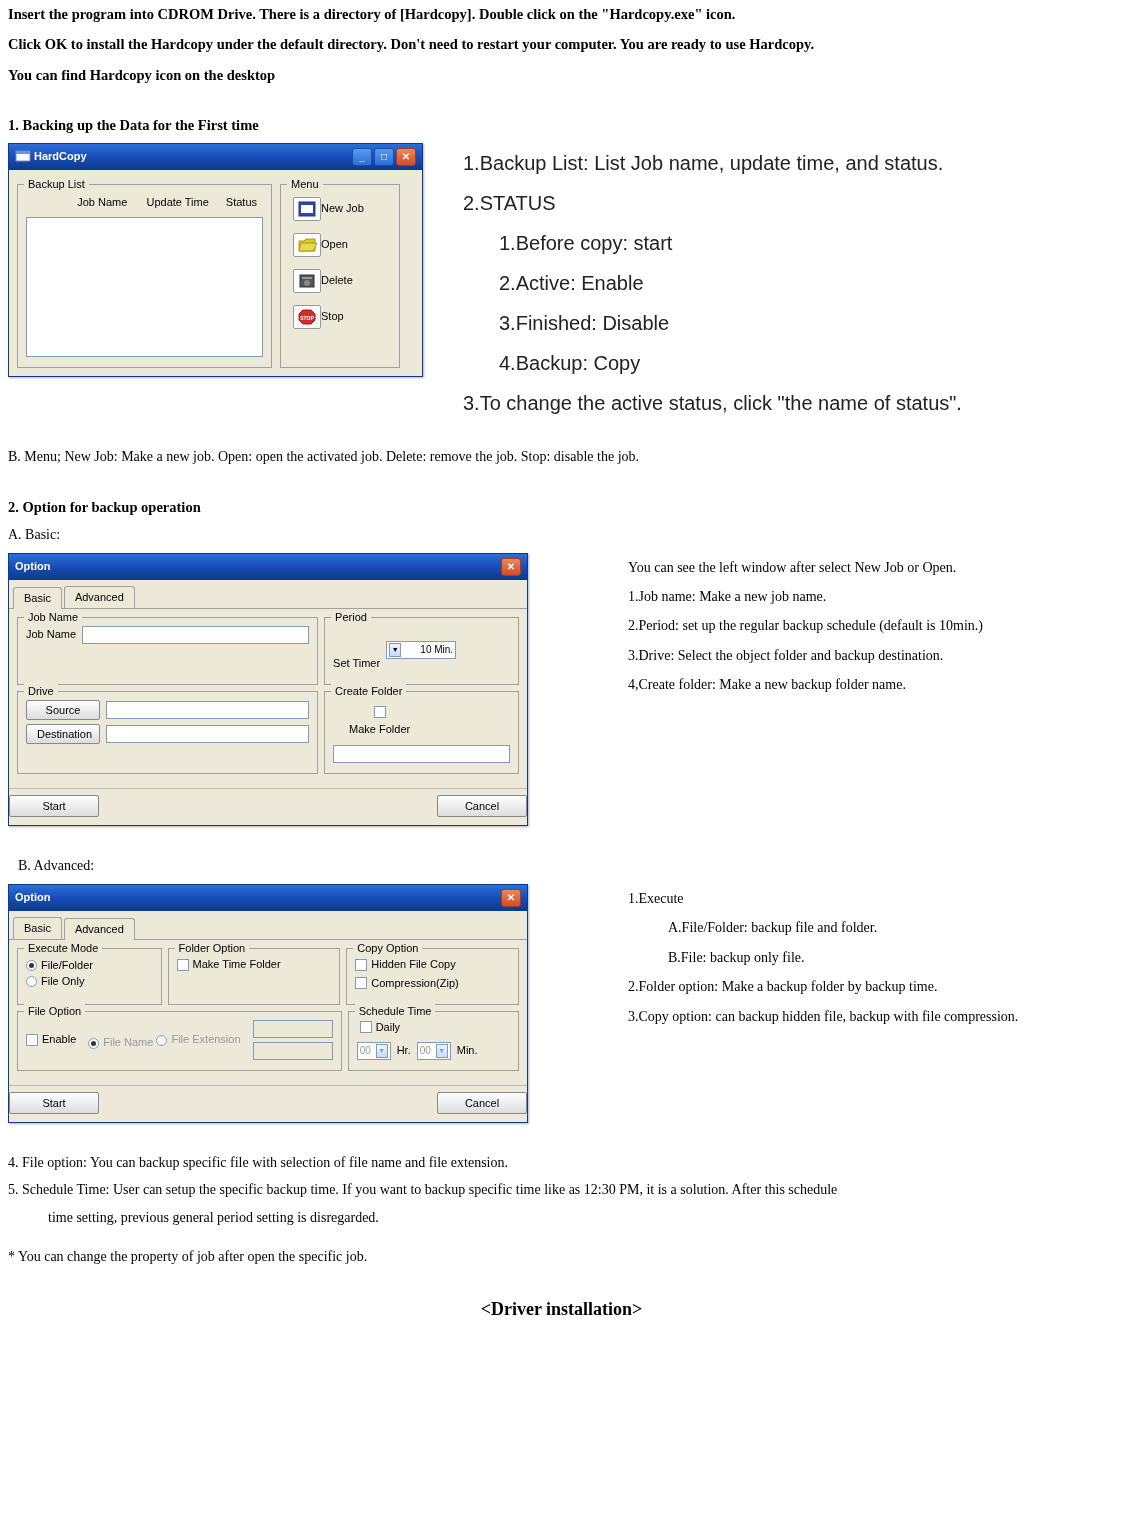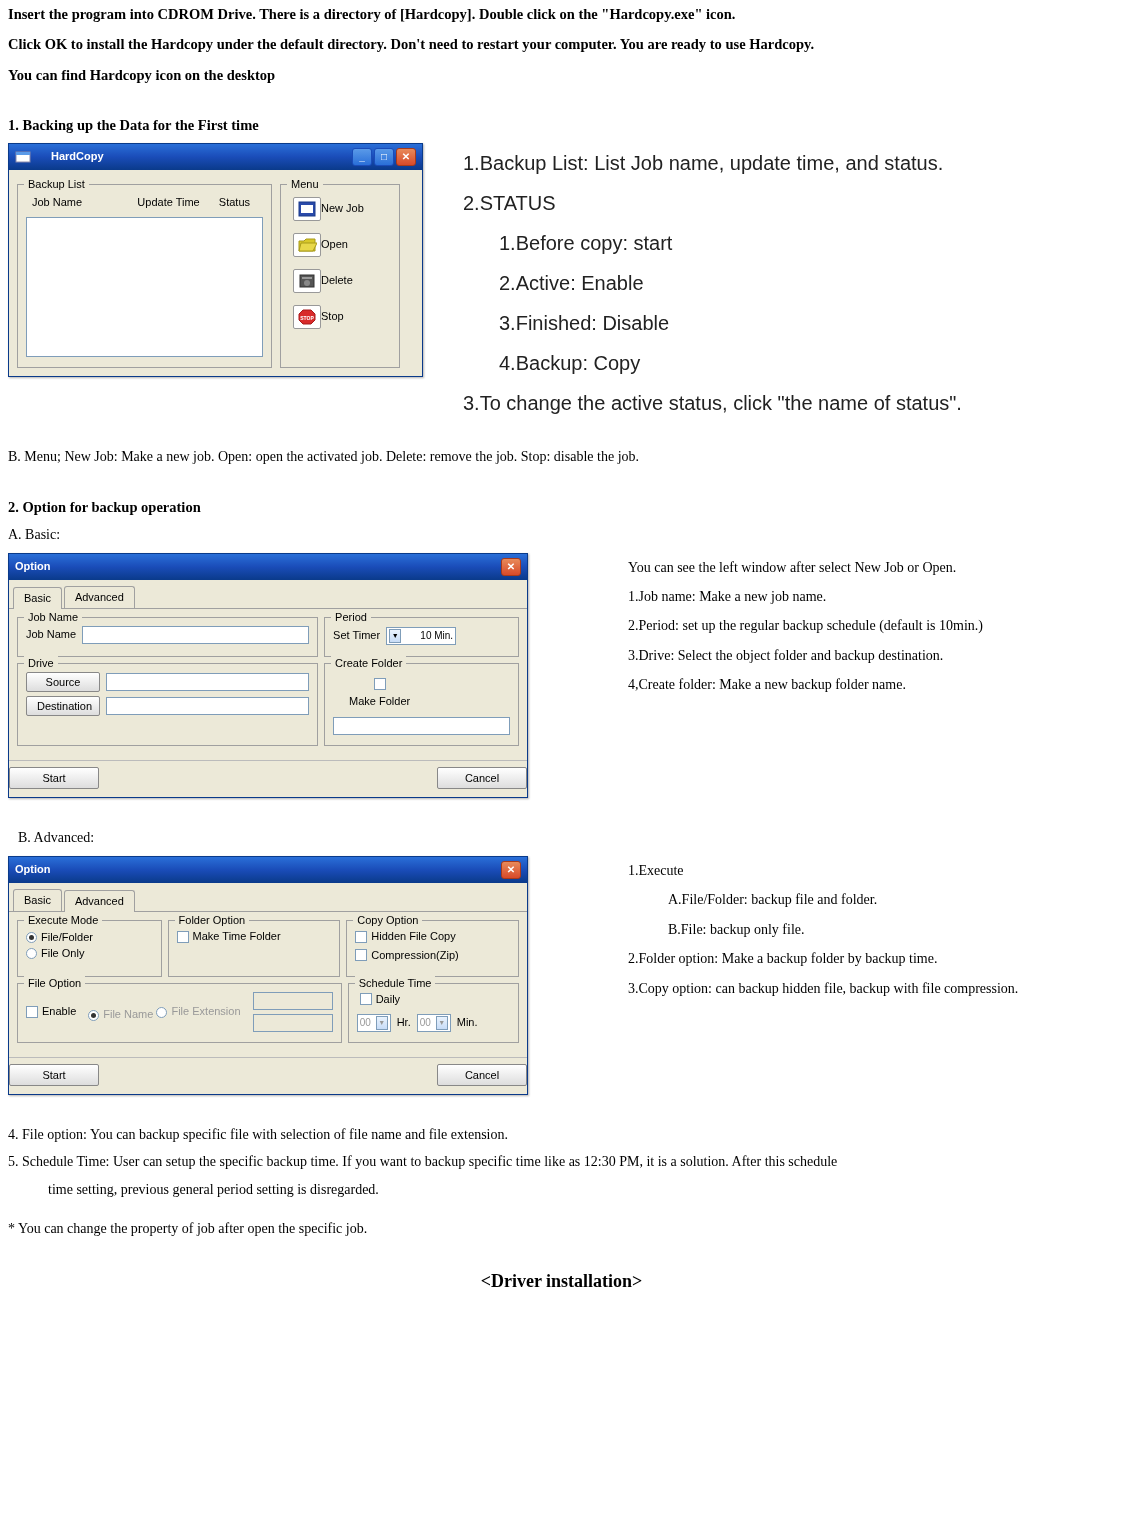--- a/index.html
+++ b/index.html
@@ -13,21 +13,21 @@
 
     
     .hc-win { width: 415px; border: 1px solid #0a3a8a; background: #ece9d8; font-family: Tahoma, sans-serif; font-size: 11px; box-shadow: 1px 1px 2px rgba(0,0,0,.3); }
     .titlebar { background: linear-gradient(#2a6fd8,#1a4cb8,#0a3a8a); color: #fff; font-weight: bold; padding: 4px 6px; display: flex; align-items: center; justify-content: space-between; height: 26px; }
     .titlebar .btns { display: flex; gap: 2px; }
     .tb-btn { width: 20px; height: 18px; background: linear-gradient(#5a9ae8,#2a6fd8); border: 1px solid #1a4cb8; border-radius: 3px; color: #fff; font-size: 10px; display: flex; align-items: center; justify-content: center; font-family: Arial; font-weight: bold; }
     .tb-close { background: linear-gradient(#e88a5a,#d84a2a); border: 1px solid #a83a1a; }
     .hc-body { padding: 8px; display: flex; gap: 8px; }
     .fieldset { border: 1px solid #a0a0a0; padding: 6px 8px 10px; position: relative; margin-top: 6px; background: #ece9d8; }
     .fieldset .legend { position: absolute; top: -8px; left: 6px; background: #ece9d8; padding: 0 4px; font-size: 11px; }
-    .backup-list { width: 255px; }
+    .backup-list { width: 255px; text-align: right; }
     .bl-head { display: flex; gap: 10px; font-size: 11px; padding: 4px 6px 6px; }
     .bl-head div:nth-child(1){ width:100px; } .bl-head div:nth-child(2){ width:75px; } .bl-head div:nth-child(3){ width:40px; }
     .bl-area { background: #fff; border: 1px solid #7f9db9; height: 140px; }
     .menu-box { width: 120px; }
     .menu-item { display: flex; align-items: center; padding: 6px 4px; }
     .mi-icon { width: 28px; height: 24px; display: flex; align-items: center; justify-content: center; border: 1px solid #999; background: #fff; border-radius: 2px; }
 
     
     .handtext { font-family: Tahoma, "Segoe UI", sans-serif; font-size: 20px; color: #222; line-height: 2; }
     .handtext .sub { margin-left: 36px; }
@@ -47,41 +47,41 @@
     .wide-btn { width: 74px; height: 20px; }
     .chk { display: inline-flex; align-items: center; gap: 4px; font-size: 11px; }
     .chk .box { width: 12px; height: 12px; border: 1px solid #7f9db9; background: #fff; }
     .rad { display: inline-flex; align-items: center; gap: 4px; font-size: 11px; }
     .rad .c { width: 11px; height: 11px; border: 1px solid #7f9db9; border-radius: 50%; background: #fff; display: flex; align-items: center; justify-content: center; }
     .rad .c.on::after { content: ""; width: 5px; height: 5px; background: #333; border-radius: 50%; }
     .sel { background: #fff; border: 1px solid #7f9db9; height: 18px; width: 34px; display: inline-flex; align-items: center; justify-content: space-between; padding: 0 2px; font-size: 10px; }
     .sel .arr { width: 12px; height: 14px; background: linear-gradient(#eaf3fd,#c7dcf7); border: 1px solid #7f9db9; display: flex; align-items: center; justify-content: center; font-size: 7px; }
     .disabled { color: #999; }
     .btnrow { display: flex; justify-content: space-between; gap: 40px; padding: 6px 0 8px; border-top: 1px solid #bbb; }
-    .setlbl { width: 74px; height: 20px; display:flex; align-items:center; justify-content:center; font-size:11px; }
+    .setlbl { width: 74px; height: 20px; display:flex; align-items:center; justify-content:center; font-size:11px;margin-top:28px; }
 
     
     svg { display: block; }
     .annot { font-size: 14px; line-height: 2.1; }
     .annot .sub { margin-left: 40px; }
   </style>
 </head>
 <body>
 
 <p class="para">Insert the program into CDROM Drive. There is a directory of [Hardcopy]. Double click on the "Hardcopy.exe" icon.</p>
 <p class="para">Click OK to install the Hardcopy under the default directory. Don't need to restart your computer. You are ready to use Hardcopy.</p>
 <p class="para">You can find Hardcopy icon on the desktop</p>
 
 <p class="section-h">1. Backing up the Data for the First time</p>
 
 <div class="row">
 
   <div class="hc-win">
     <div class="titlebar">
-      <div style="display:flex;align-items:center;gap:20px;">
+      <div style="display:flex;gap:3px;">
         <svg width="16" height="14">
             <rect x="1" y="2" width="14" height="10" fill="#fff" stroke="#88a"></rect>
             <rect x="1" y="2" width="14" height="3" fill="#5a9ae8"></rect>
           </svg>
         <span>HardCopy</span>
       </div>
       <div class="btns">
         <div class="tb-btn">_</div>
         <div class="tb-btn">□</div>
         <div class="tb-btn tb-close">✕</div>

